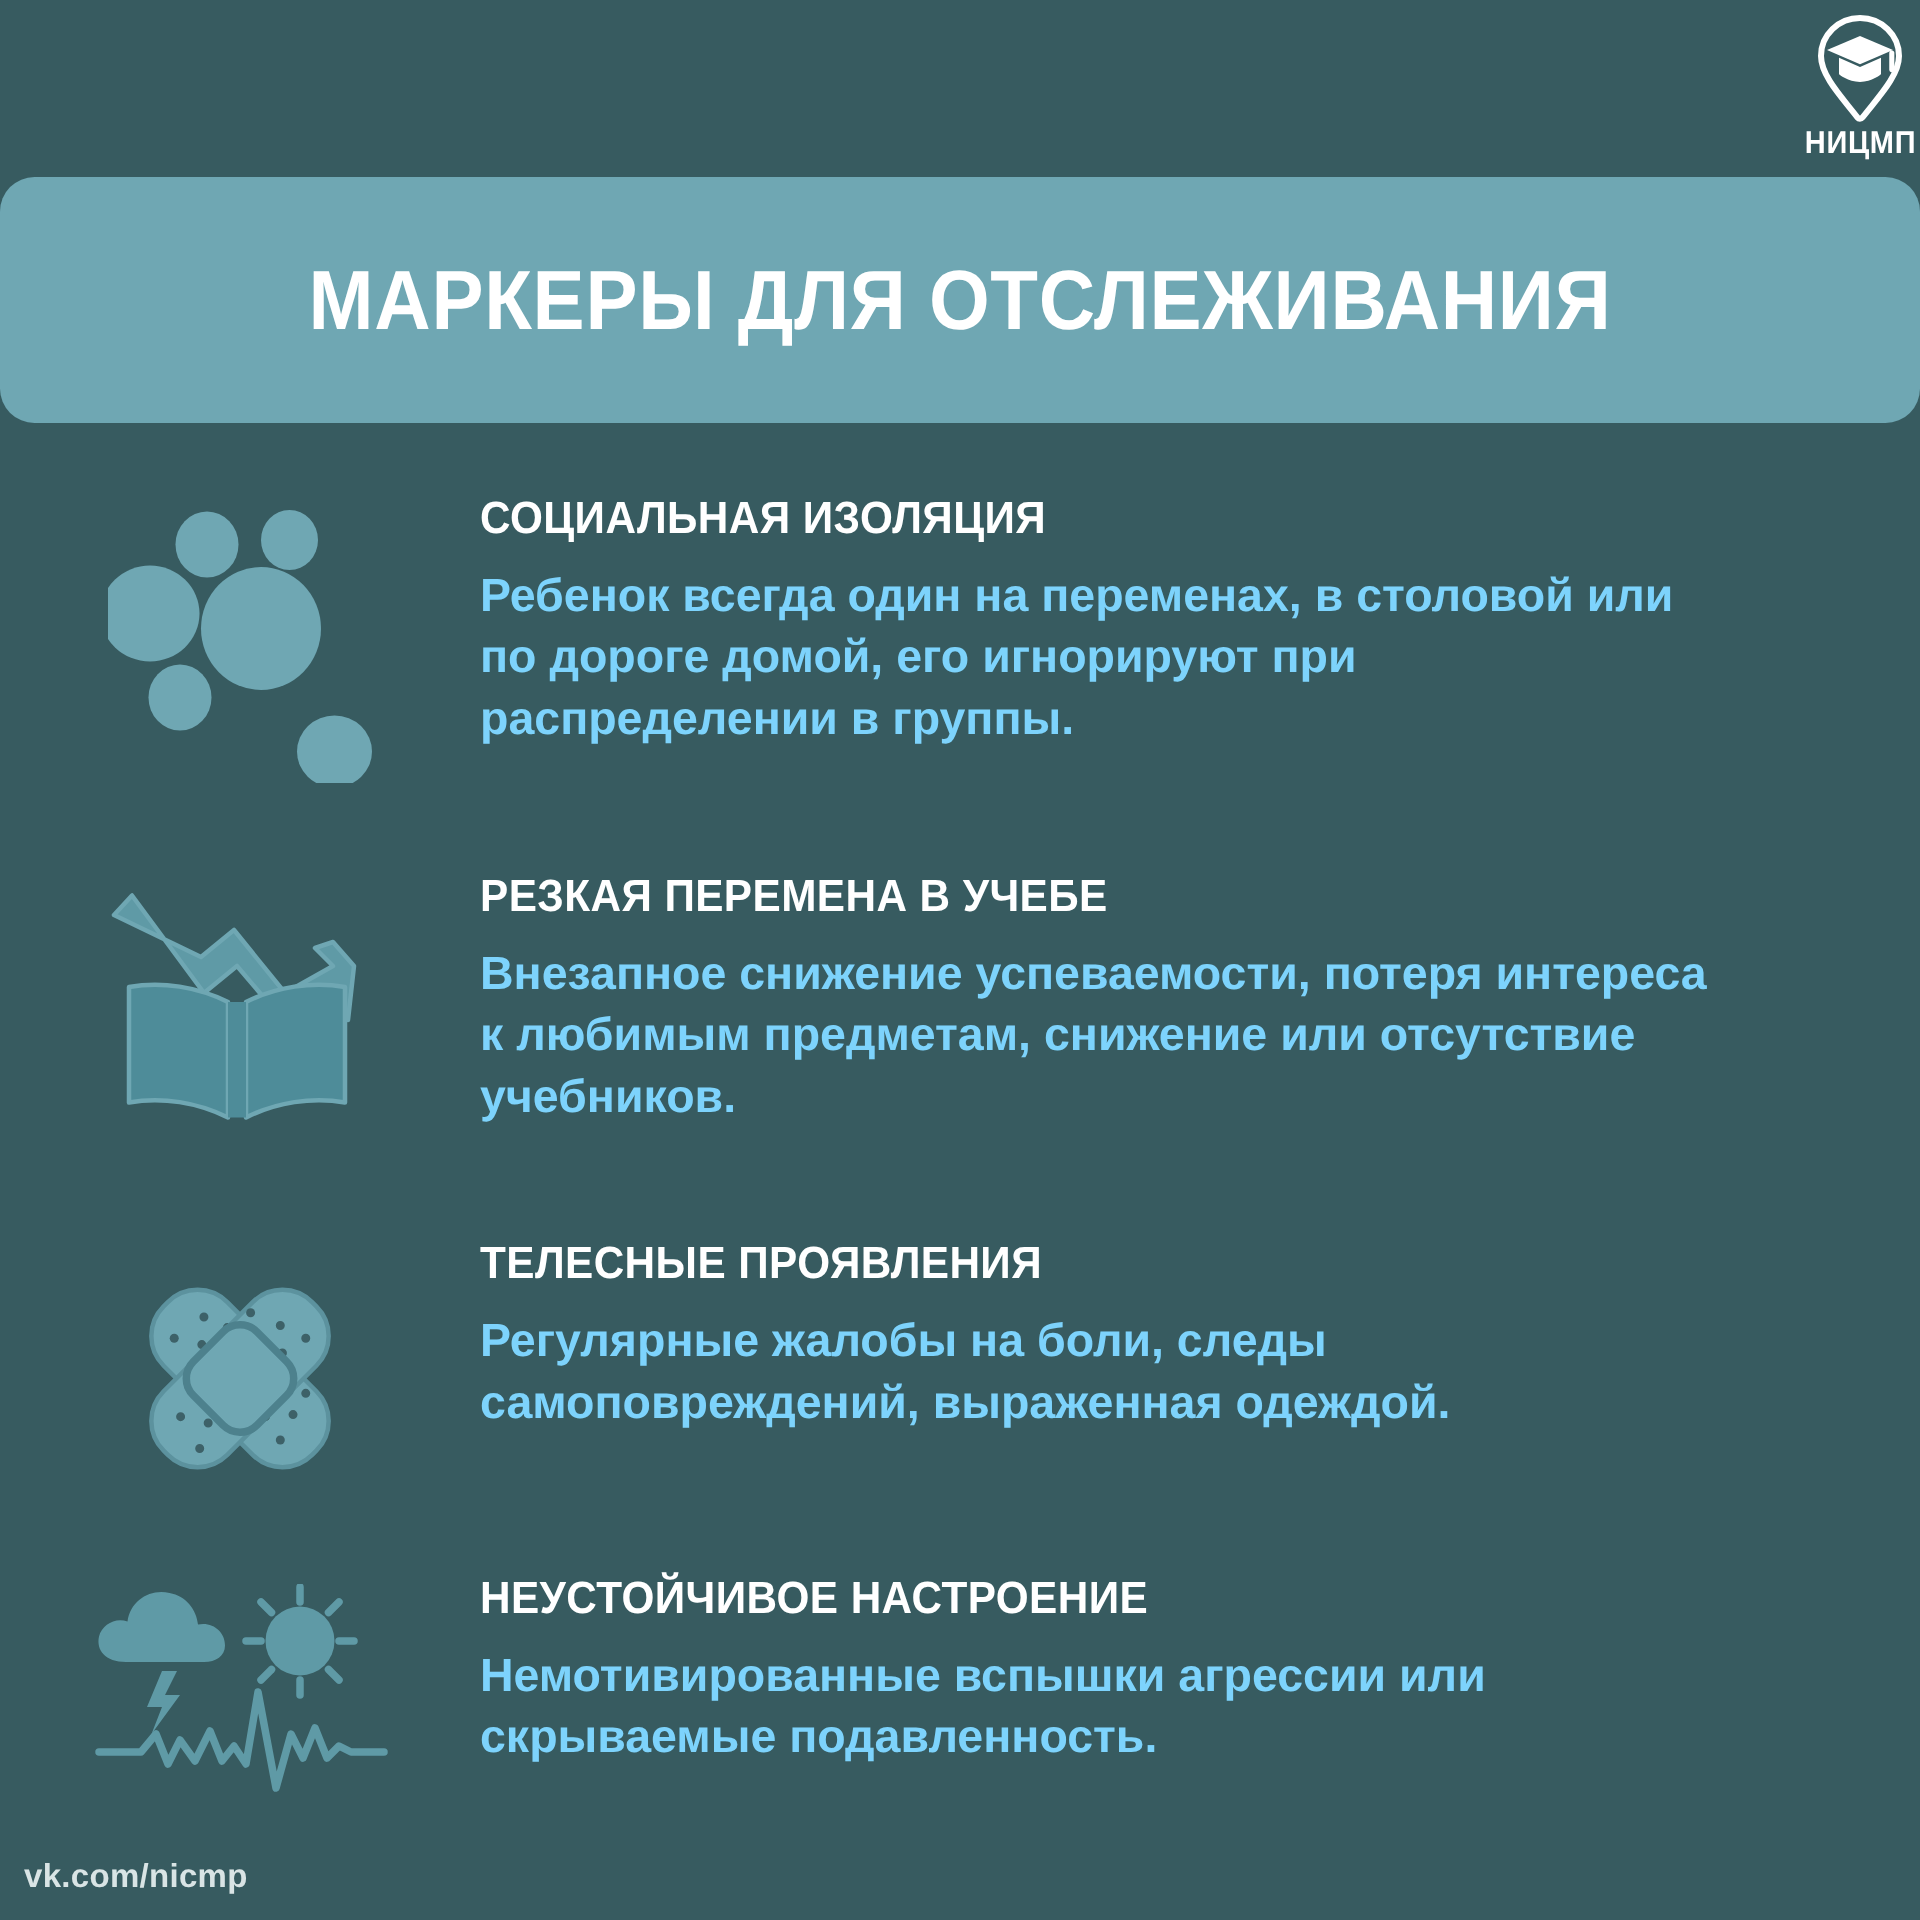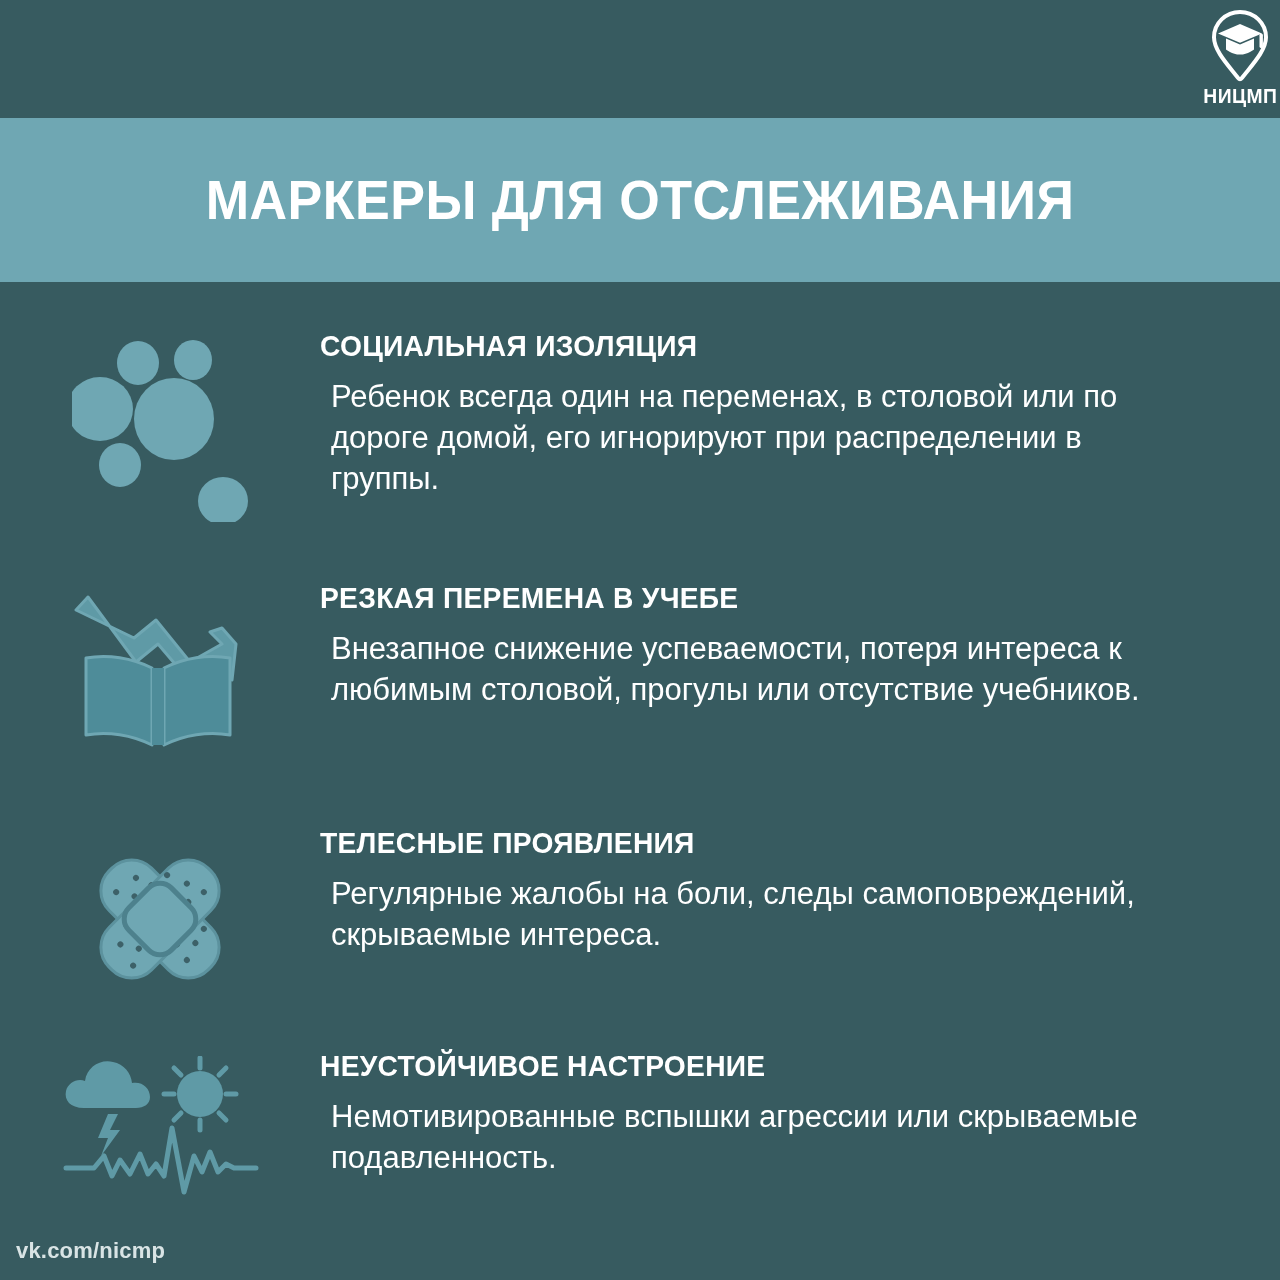--- a/index.html
+++ b/index.html
@@ -56,20 +56,21 @@
   .title-band {
     position: absolute;
     left: 0;
     top: 118px;
     width: 1280px;
     height: 164px;
     background: #6fa7b3;
     display: flex;
     align-items: center;
     justify-content: center;
+    border-radius: 23px;
   }
   .title-text {
     color: #ffffff;
     font-size: 56px;
     font-weight: 700;
     letter-spacing: 0.5px;
     line-height: 1;
     text-align: center;
     transform: scaleX(0.93);
     white-space: nowrap;
@@ -117,25 +118,25 @@
     color: #ffffff;
     font-size: 30px;
     font-weight: 700;
     letter-spacing: 0.3px;
     line-height: 1.05;
     margin: 0 0 14px 0;
     transform: scaleX(0.94);
     transform-origin: left center;
   }
   .item-body {
-    color: #ffffff;
+    color: #7dd3fc;
     font-size: 31px;
-    font-weight: 400;
+    font-weight: 700;
     line-height: 1.33;
-    margin: 11px;
+    margin: 0;
     max-width: 830px;
   }
 
   
   .footer {
     position: absolute;
     left: 16px;
     bottom: 16px;
     color: #d9e4e5;
     font-size: 22px;
@@ -189,21 +190,21 @@
         </g>
         <g fill="#4e8c99" stroke="#6fa7b3" stroke-width="3" stroke-linejoin="round">
           <path d="M12 70 C34 66 58 70 78 80 L78 157 C58 147 34 143 12 147 Z"></path>
           <path d="M90 80 C110 70 134 66 156 70 L156 147 C134 143 110 147 90 157 Z"></path>
         </g>
         <path d="M78 80 L90 80 L90 157 L78 157 Z" fill="#4e8c99"></path>
       </svg>
     </div>
     <div class="text-cell">
       <h2 class="item-heading">РЕЗКАЯ ПЕРЕМЕНА В УЧЕБЕ</h2>
-      <p class="item-body">Внезапное снижение успеваемости, потеря интереса к любимым столовой, прогулы или отсутствие учебников.</p>
+      <p class="item-body">Внезапное снижение успеваемости, потеря интереса к любимым предметам, снижение или отсутствие учебников.</p>
     </div>
   </div>
 
   <div class="row row-3">
     <div class="icon-cell">
       <svg width="172" height="172" viewBox="0 0 172 172" aria-hidden="true">
         <g transform="rotate(45 86 86)">
           <rect x="16" y="56" width="140" height="60" rx="28" fill="#6fa7b3" stroke="#5c929e" stroke-width="3"></rect>
           <g fill="#3d6168">
             <circle cx="40" cy="74" r="3"></circle>
@@ -235,21 +236,21 @@
             <circle cx="136" cy="98" r="3"></circle>
               <circle cx="106" cy="90" r="3"></circle>
               <circle cx="122" cy="60" r="3"></circle>
           </g>
         </g>
         <rect x="56" y="56" width="60" height="60" rx="16" fill="#6fa7b3" stroke="#4d818d" stroke-width="5" transform="rotate(45 86 86)"></rect>
       </svg>
     </div>
     <div class="text-cell">
       <h2 class="item-heading">ТЕЛЕСНЫЕ ПРОЯВЛЕНИЯ</h2>
-      <p class="item-body">Регулярные жалобы на боли, следы самоповреждений, скрываемые интереса.</p>
+      <p class="item-body">Регулярные жалобы на боли, следы самоповреждений, выраженная одеждой.</p>
     </div>
   </div>
 
   <div class="row row-4">
     <div class="icon-cell">
       <svg width="200" height="140" viewBox="0 0 200 140" aria-hidden="true">
 
         <path d="M24 52 C10 52 4 44 6 35 C8 27 17 22 25 25 C27 11 40 3 53 6 C64 8 71 17 72 27 C82 25 90 32 90 41 C90 48 84 52 76 52 Z" fill="#5f9aa6"></path>
 
         <path d="M48 58 L38 82 L48 82 L41 100 L60 74 L50 74 L58 58 Z" fill="#5f9aa6"></path>

